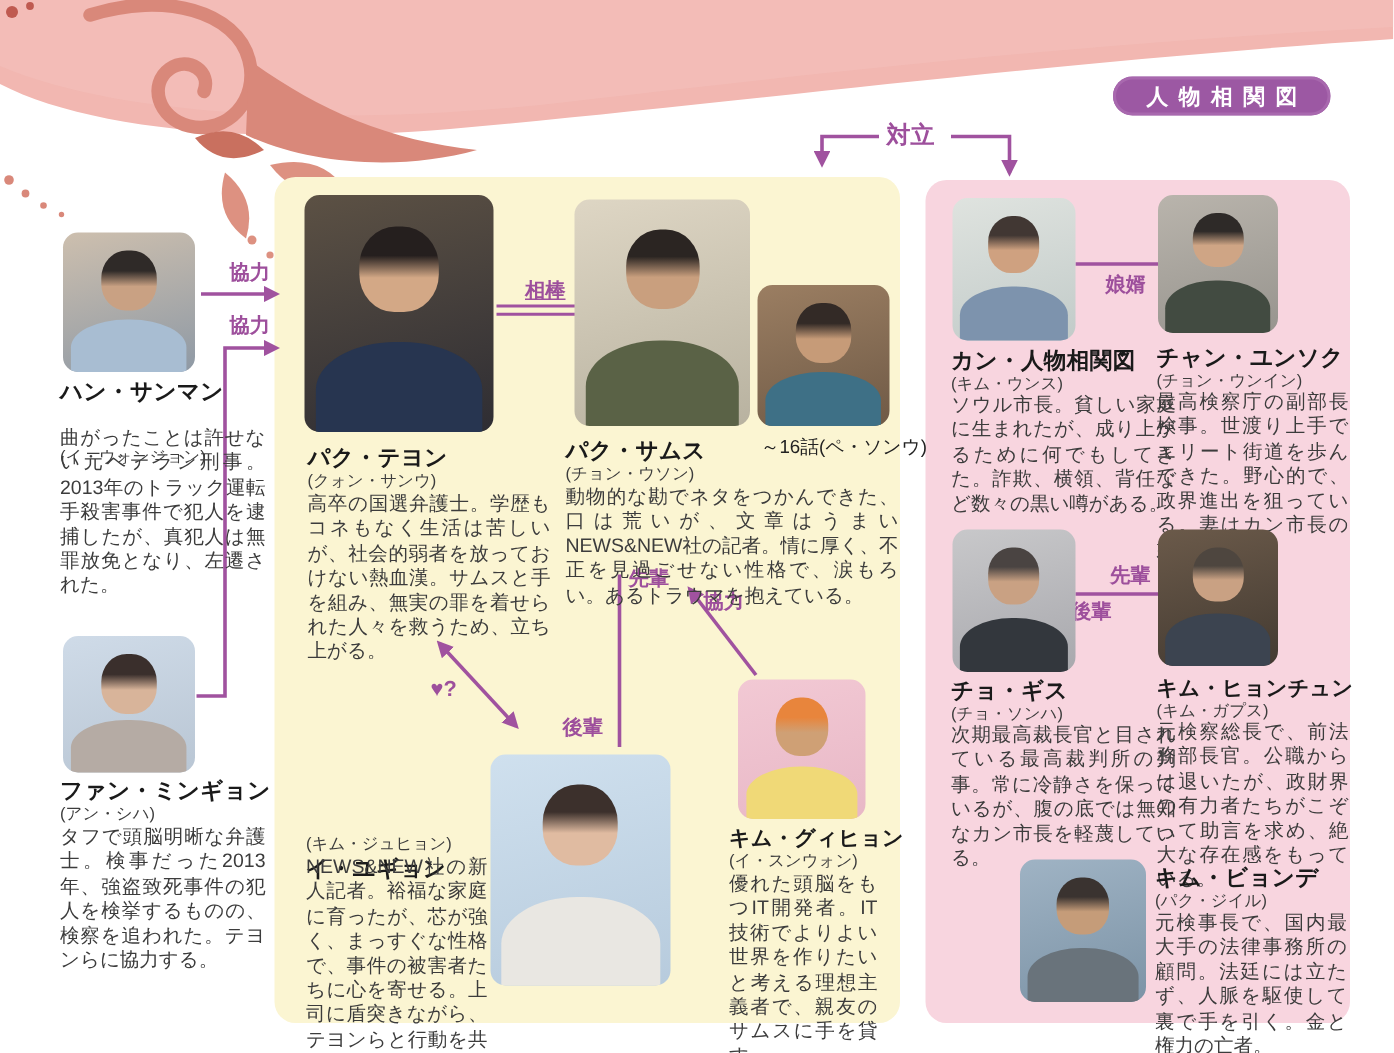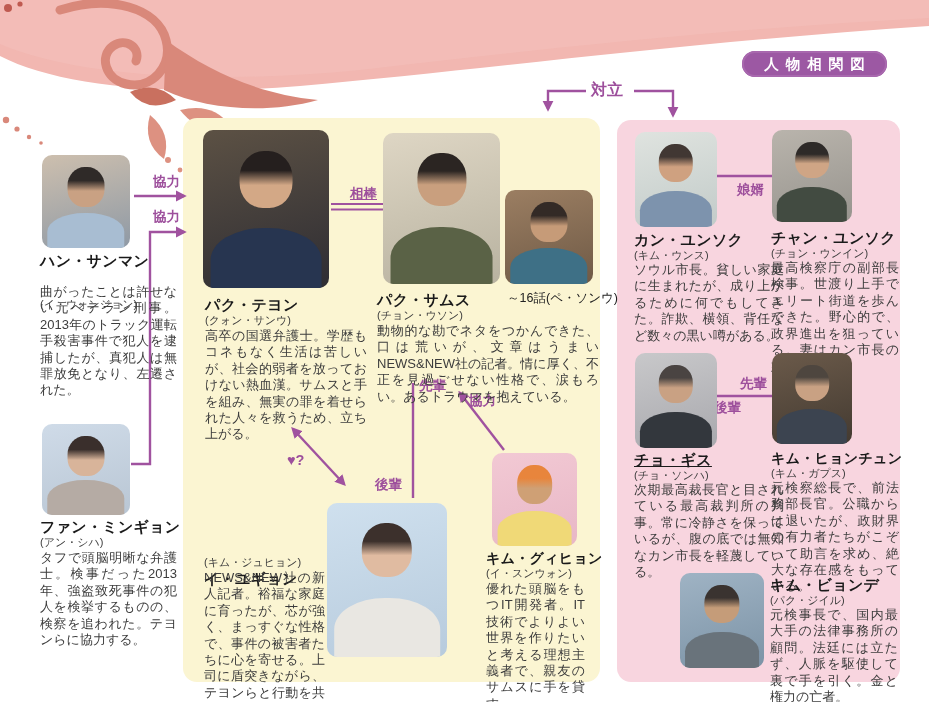--- a/index.html
+++ b/index.html
@@ -126,31 +126,31 @@
   <div class="nm" style="left:204px;top:538px;margin-top:32px;">イ・ユギョン</div>
   <div class="kana" style="left:204px;top:555px;">(キム・ジュヒョン)</div>
   <div class="desc" style="left:204px;top:570px;width:121px;">NEWS&amp;NEW社の新人記者。裕福な家庭に育ったが、芯が強く、まっすぐな性格で、事件の被害者たちに心を寄せる。上司に盾突きながら、テヨンらと行動を共に。</div>
 
   <div class="photo" style="left:492px;top:453px;width:85px;height:93px;--b1:#f2c9d4;--b2:#e8b7c6;--hair:#e8853c;--skin:#cfa075;--top:#f0d977;"></div>
   <div class="nm" style="left:486px;top:550px;font-size:14px;">キム・グィヒョン</div>
   <div class="kana" style="left:486px;top:566px;text-align:right;">(イ・スンウォン)</div>
   <div class="desc" style="left:486px;top:581px;width:99px;">優れた頭脳をもつIT開発者。IT技術でよりよい世界を作りたいと考える理想主義者で、親友のサムスに手を貸す。</div>
 
   <div class="photo" style="left:635px;top:132px;width:82px;height:95px;--b1:#dfe3df;--b2:#c2cbc9;--hair:#413733;--skin:#cfa180;--top:#7d93ad;"></div>
-  <div class="nm" style="left:634px;top:231px;">カン・ユンソク</div>
+  <div class="nm" style="left:634px;top:231px;">カン・人物相関図</div>
   <div class="kana" style="left:634px;top:248px;">(キム・ウンス)</div>
   <div class="desc" style="left:634px;top:262px;width:150px;">ソウル市長。貧しい家庭に生まれたが、成り上がるために何でもしてきた。詐欺、横領、背任など数々の黒い噂がある。</div>
 
   <div class="photo" style="left:772px;top:130px;width:80px;height:92px;--b1:#b9b4ac;--b2:#97948e;--hair:#2e2a28;--skin:#cfa585;--top:#424b41;"></div>
   <div class="nm" style="left:771px;top:229px;">チャン・ユンソク</div>
   <div class="kana" style="left:771px;top:246px;">(チョン・ウンイン)</div>
   <div class="desc" style="left:771px;top:260px;width:128px;">最高検察庁の副部長検事。世渡り上手でエリート街道を歩んできた。野心的で、政界進出を狙っている。妻はカン市長の娘。</div>
 
   <div class="photo" style="left:635px;top:353px;width:82px;height:95px;--b1:#c8c8ca;--b2:#a8a8ad;--hair:#4a4442;--skin:#c9a183;--top:#33373d;"></div>
-  <div class="nm" style="left:634px;top:451px;text-decoration:underline;">チョ・ギス</div>
+  <div class="nm" style="left:634px;top:451px;">チョ・ギス</div>
   <div class="kana" style="left:634px;top:468px;">(チョ・ソンハ)</div>
   <div class="desc" style="left:634px;top:482px;width:150px;">次期最高裁長官と目されている最高裁判所の判事。常に冷静さを保っているが、腹の底では無知なカン市長を軽蔑している。</div>
 
   <div class="photo" style="left:772px;top:353px;width:80px;height:91px;--b1:#6b5a4a;--b2:#433a31;--hair:#4e463f;--skin:#c9a183;--top:#3c4450;"></div>
   <div class="nm" style="left:771px;top:450px;font-size:14px;">キム・ヒョンチュン</div>
   <div class="kana" style="left:771px;top:466px;">(キム・ガプス)</div>
   <div class="desc" style="left:771px;top:480px;width:128px;">元検察総長で、前法務部長官。公職からは退いたが、政財界の有力者たちがこぞって助言を求め、絶大な存在感をもっている。</div>
 
   <div class="photo" style="left:680px;top:573px;width:84px;height:95px;--b1:#9fb3c4;--b2:#7c93a6;--hair:#3a3330;--skin:#c59c79;--top:#69737b;"></div>
   <div class="nm" style="left:770px;top:576px;">キム・ビョンデ</div>

